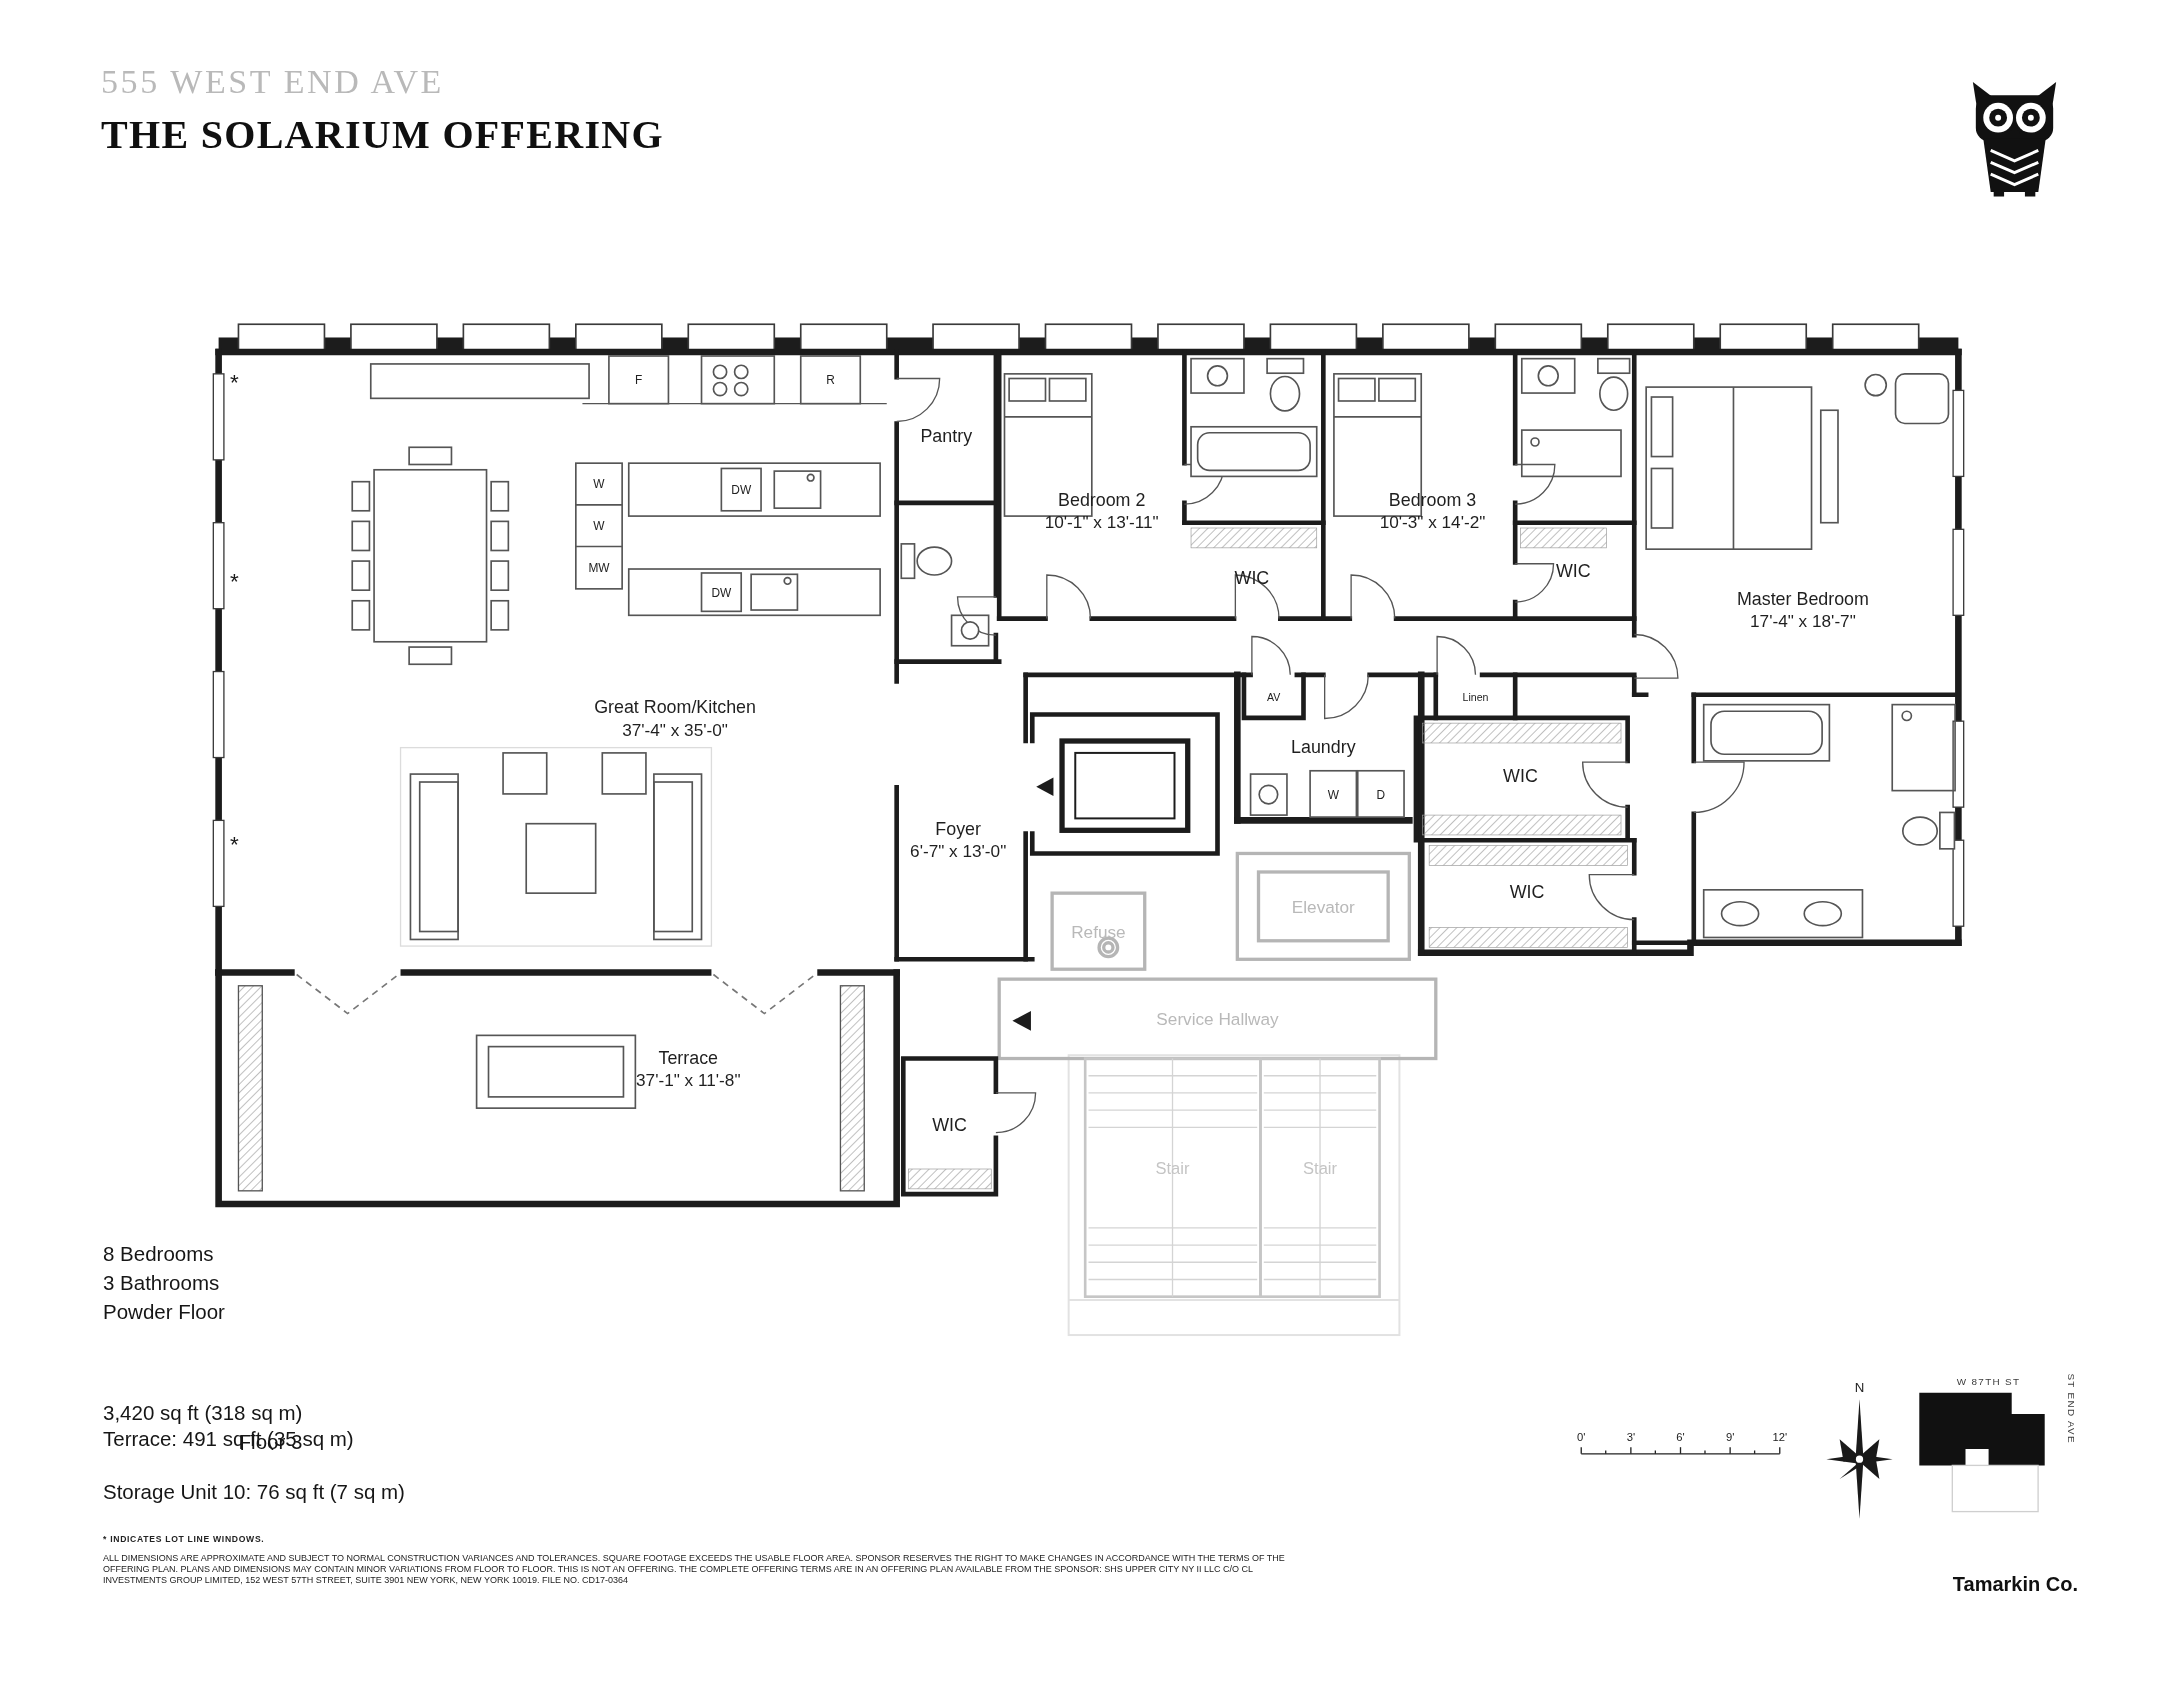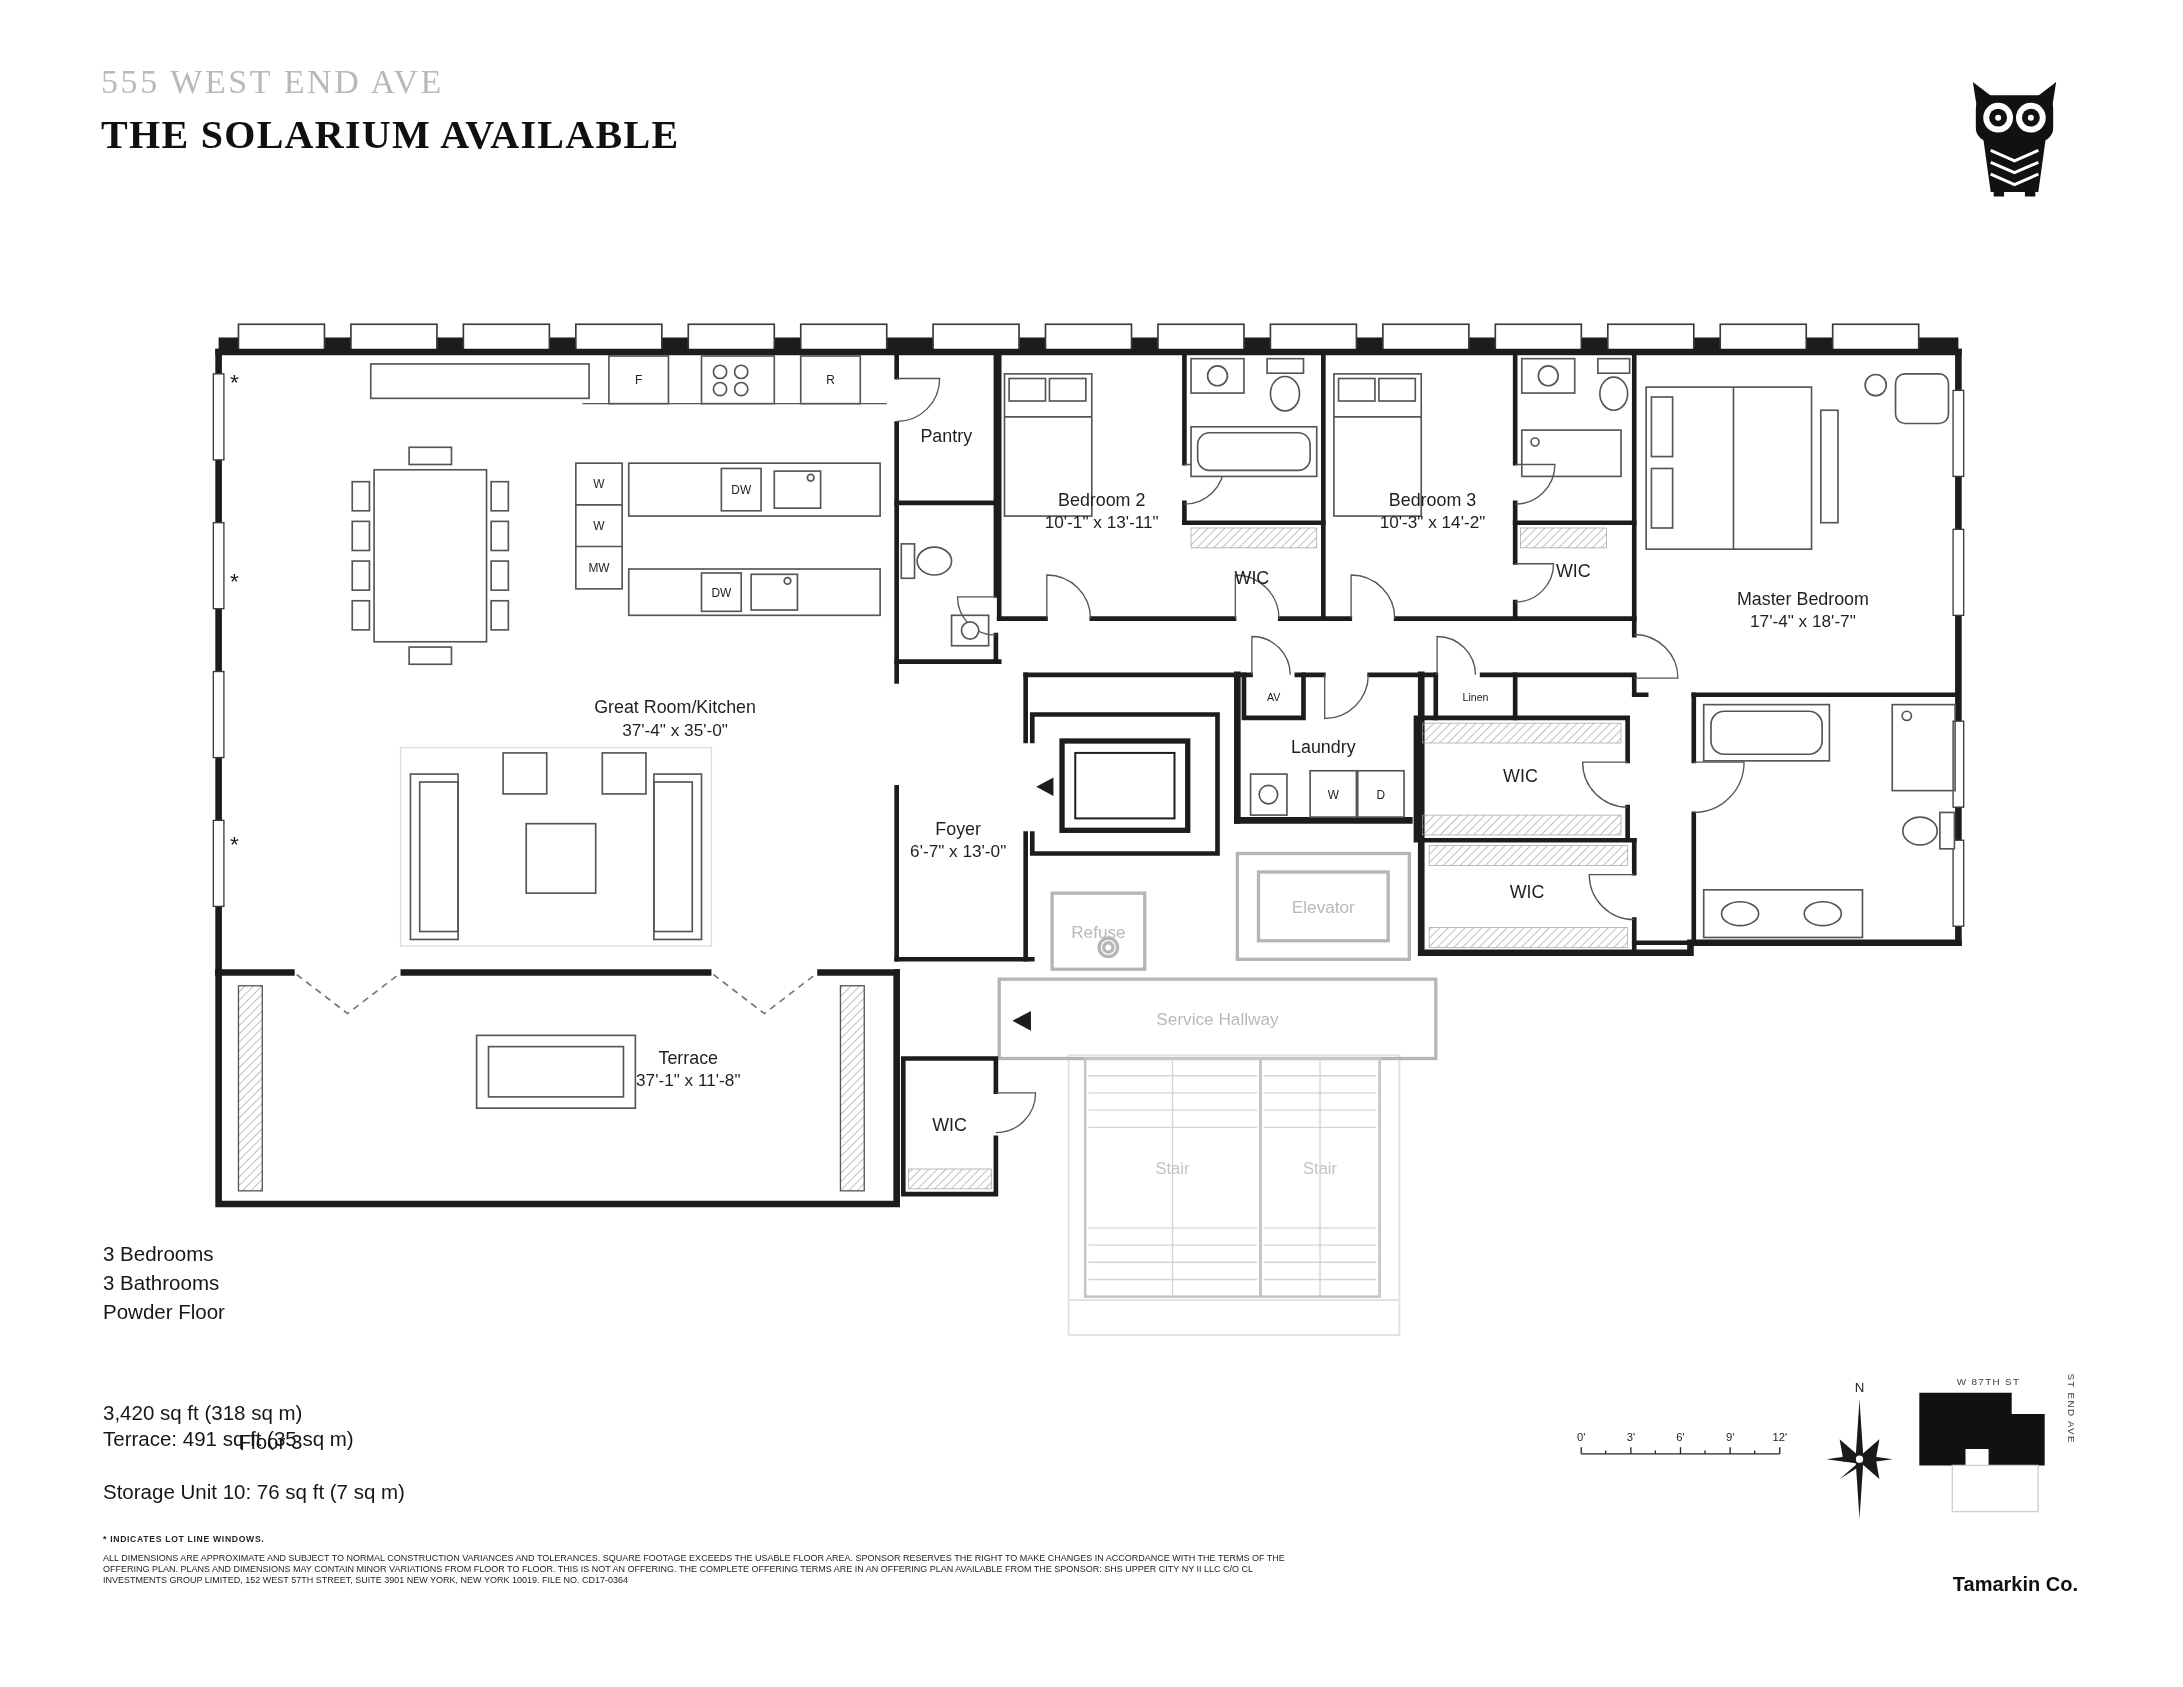--- a/index.html
+++ b/index.html
@@ -32,21 +32,21 @@
   .star{font-size:34px;fill:#1a1a1a;text-anchor:middle;}
   .mapl{font-size:15px;fill:#3c3c3c;letter-spacing:2px;text-anchor:middle;}
   .scalel{font-size:17px;fill:#222;text-anchor:middle;}
 </style>
 </head>
 <body>
 
 <div id="page">
 
   <div class="abs" id="addr">555 WEST END AVE</div>
-  <div class="abs" id="title">THE SOLARIUM AVAILABLE</div>
+  <div class="abs" id="title">THE SOLARIUM OFFERING</div>
 
   <svg class="abs" style="left:1955px;top:79px;" width="119" height="119" viewBox="0 0 160 160">
     <g fill="#111">
       <polygon points="30,42 24,4 58,30"></polygon>
       <polygon points="130,42 136,4 102,30"></polygon>
       <rect x="28" y="22" width="104" height="62" rx="18"></rect>
       <polygon points="38,80 122,80 112,152 48,152"></polygon>
       <rect x="52" y="150" width="14" height="8"></rect>
       <rect x="94" y="150" width="14" height="8"></rect>
     </g>
@@ -406,21 +406,21 @@
     <text class="slabel" x="645" y="111">F</text>
     <text class="slabel" x="935" y="111">R</text>
     <text class="slabel" x="585" y="268">W</text>
     <text class="slabel" x="585" y="331">W</text>
     <text class="slabel" x="585" y="395">MW</text>
     <text class="slabel" x="800" y="277">DW</text>
     <text class="slabel" x="770" y="432">DW</text>
   </svg>
 
   <div class="abs" id="sum1">
-    <div class="sumline">3 Bedrooms</div>
+    <div class="sumline">8 Bedrooms</div>
     <div class="sumline">3 Bathrooms</div>
     <div class="sumline">Powder Floor</div>
   </div>
   <div class="abs" id="sum2">
     <div class="sumline">3,420 sq ft (318 sq m)</div>
     <div class="sumline">Floor 3</div>
   </div>
   <div class="abs" id="sum3">
     <div class="sumline">Terrace: 491 sq ft (35 sq m)</div>
   </div>

